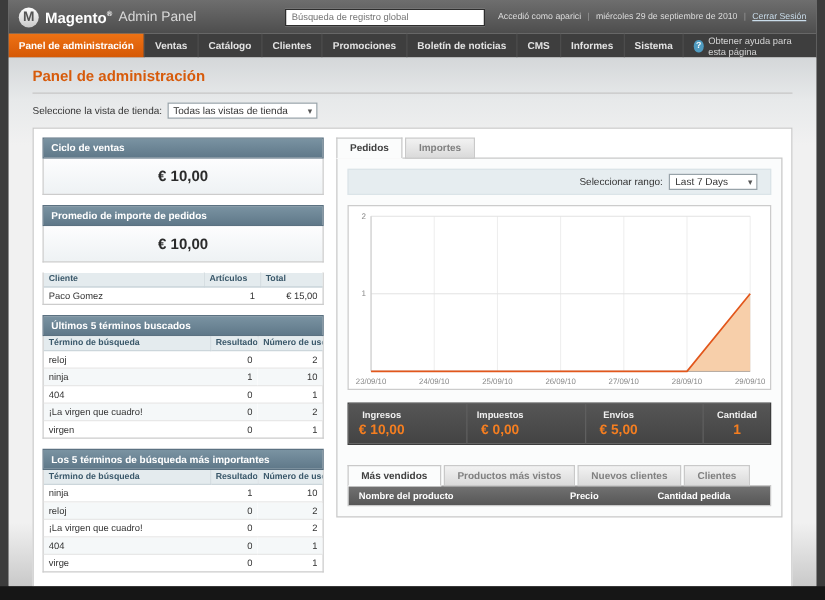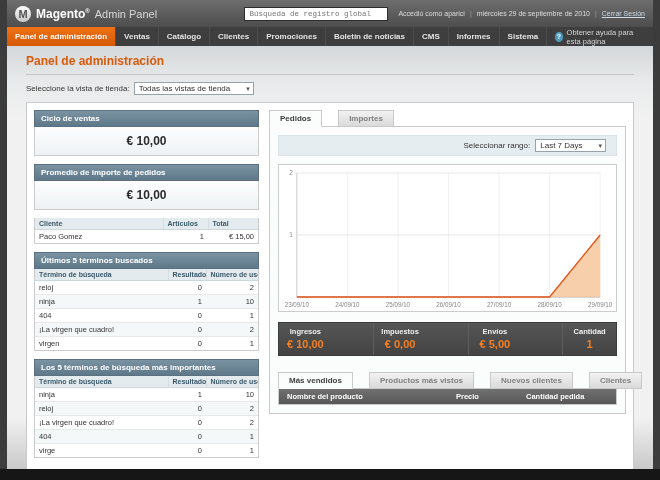--- a/index.html
+++ b/index.html
@@ -7,21 +7,21 @@
   body { background:#3c3c3c; font-family:"Liberation Sans", sans-serif; position:relative; }
   .page { margin:0 7px; height:469px; display:flex; flex-direction:column; background:#f1f1f1; }
 
   
   .header { height:27px; background:linear-gradient(#6e6e6e,#4d4d4d); display:flex; align-items:center; padding:0 8px; flex:none; }
   .logo-badge { width:16px; height:16px; border-radius:50%; background:linear-gradient(#fdfdfd,#c9c9c9); color:#555; font-weight:bold; font-size:11px; display:flex; align-items:center; justify-content:center; margin-right:5px; flex:none; }
   .logo-text { color:#fff; font-weight:bold; font-size:12px; }
   .logo-text sup { font-size:6px; }
   .logo-sub { color:#d8d8d8; font-size:11px; margin-left:5px; }
   .header-spacer { flex:1; }
-  .global-search { width:144px; height:14px; font-size:7.5px; padding:1px 4px; border:1px solid #2e2e2e; background:#fff; color:#666; font-family:Liberation Mono, monospace; }
+  .global-search { width:160px; height:14px; font-size:7.5px; padding:1px 4px; border:1px solid #2e2e2e; background:#fff; color:#666; font-family:Liberation Sans, sans-serif; }
   .user-info { display:flex; align-items:center; gap:5px; margin-left:10px; font-size:7px; color:#ddd; white-space:nowrap; }
   .user-sep { color:#999; }
   .logout-link { color:#c9dcea; text-decoration:underline; cursor:pointer; }
 
   
   .nav { height:19px; background:#3e3e3e; display:flex; align-items:stretch; flex:none; }
   .nav-item { display:flex; align-items:center; padding:0 8px; font-size:8px; font-weight:bold; color:#e3e3e3; border-right:1px solid #4c4c4c; cursor:pointer; text-decoration:none; white-space:nowrap; }
   .nav-item.active { background:linear-gradient(#ee7214,#d55806); color:#fff; }
   .nav-spacer { flex:1; }
   .nav-help { display:flex; align-items:center; gap:4px; padding:0 8px; font-size:7.5px; color:#d5d5d5; cursor:pointer;justify-content:center; }
@@ -47,21 +47,21 @@
   table.box-table th { background:#e4ebee; color:#3a586a; font-size:7px; font-weight:bold; padding:2px 4px; border-bottom:1px solid #ccd6db; border-right:1px solid #d6dee2; white-space:nowrap; overflow:hidden; }
   table.box-table th:last-child { border-right:none; }
   table.box-table td { font-size:7.5px; color:#333; padding:2px 4px; border-bottom:1px solid #e8e8e8; white-space:nowrap; overflow:hidden; }
   table.box-table tbody tr:nth-child(even) td { background:#f5f8f9; }
   table.box-table tbody tr:last-child td { border-bottom:none; }
   .al { text-align:left; } .ar { text-align:right; }
   .w38 { width:38px; } .w52 { width:52px; } .w45 { width:45px; } .w50 { width:50px; }
 
   
   .right-col { flex:1; min-width:0; }
-  .tabs { display:flex; gap:16px; margin-bottom:-1px; position:relative; z-index:2; }
+  .tabs { display:flex; gap:2px; margin-bottom:-1px; position:relative; z-index:2; }
   .tab { border:1px solid #c9c9c9; padding:3px 10px; font-size:8px; font-weight:bold; color:#808080; background:linear-gradient(#f2f2f2,#dadada); cursor:pointer; white-space:nowrap; }
   .tab.active { background:#fbfcfc; color:#404040; border-bottom:1px solid #fbfcfc; }
   .panel { border:1px solid #c9c9c9; background:#fbfcfc; padding:8px; position:relative; z-index:1; }
   .range-band { background:#e6edf0; border:1px solid #dbe4e8; padding:3px 10px; display:flex; justify-content:flex-end; align-items:center; gap:5px; font-size:8px; color:#333; }
   .chart-frame { border:1px solid #ccc; background:#fff; margin-top:8px; height:148px; }
   .chart-frame svg { width:100%; height:100%; display:block; }
 
   .totals-bar { margin-top:10px; display:flex; background:linear-gradient(#565656,#434343); border:1px solid #3c3c3c;gap:41px; }
   .total-cell { flex:1; text-align:center; padding:4px 2px 5px; }
   .total-cell + .total-cell { border-left:1px solid #5f5f5f; }

